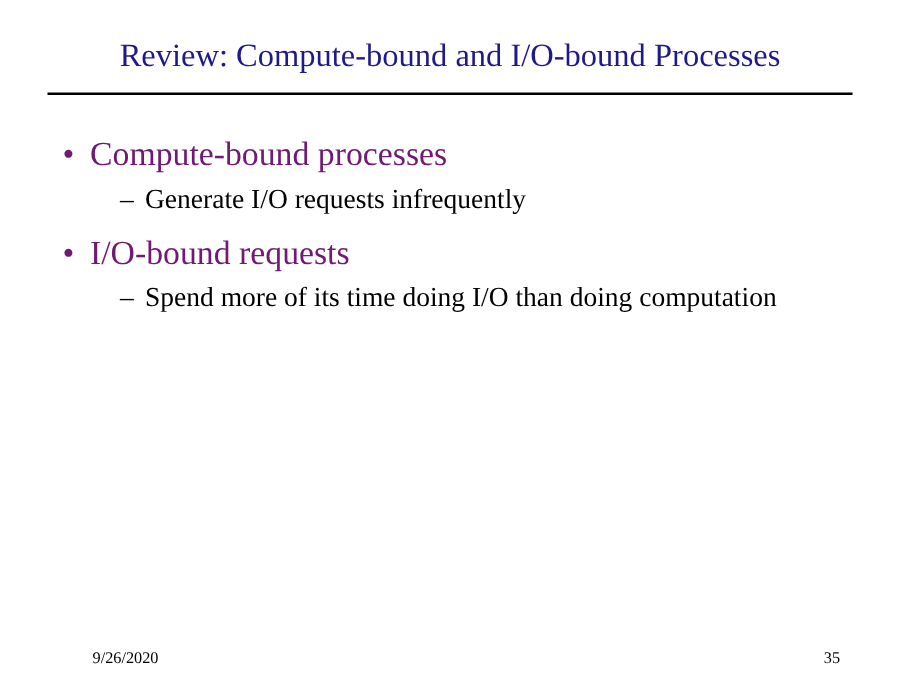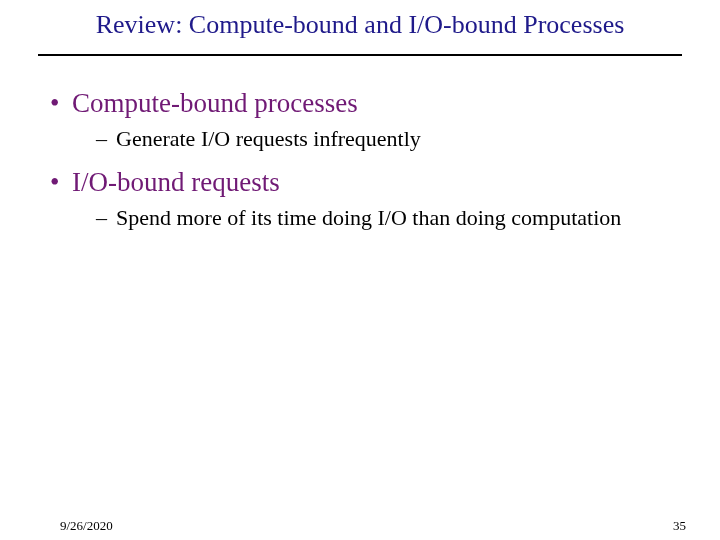--- a/index.html
+++ b/index.html
@@ -15,21 +15,21 @@
   .slide {
     width: 720px;
     height: 540px;
     position: relative;
     box-sizing: border-box;
   }
   .title {
     color: #1f1a8a;
     font-size: 26px;
     text-align: center;
-    padding-top: 10px;
+    padding-top: 30px;
     padding-bottom: 10px;
     font-weight: normal;
   }
   .divider {
     border: none;
     border-top: 2px solid #000;
     margin: 4px 38px 0 38px;
   }
   .content {
     padding: 18px 50px 0 50px;
@@ -64,31 +64,31 @@
   .footer {
     position: absolute;
     bottom: 22px;
     left: 0;
     width: 100%;
     font-size: 13px;
     color: #000;
   }
   .footer .date {
     position: absolute;
-    left: 60px;
+    left: 74px;
   }
   .footer .course {
     position: absolute;
     left: 50%;
     transform: translateX(-50%);
     margin-top: 45px;
   }
   .footer .pagenum {
     position: absolute;
-    right: 34px;
+    right: 48px;
     margin-left: 16px;
   }
 </style>
 </head>
 <body>
 
 <div class="slide">
   <div class="title">Review: Compute-bound and I/O-bound Processes</div>
   <hr class="divider">
   <div class="content">

